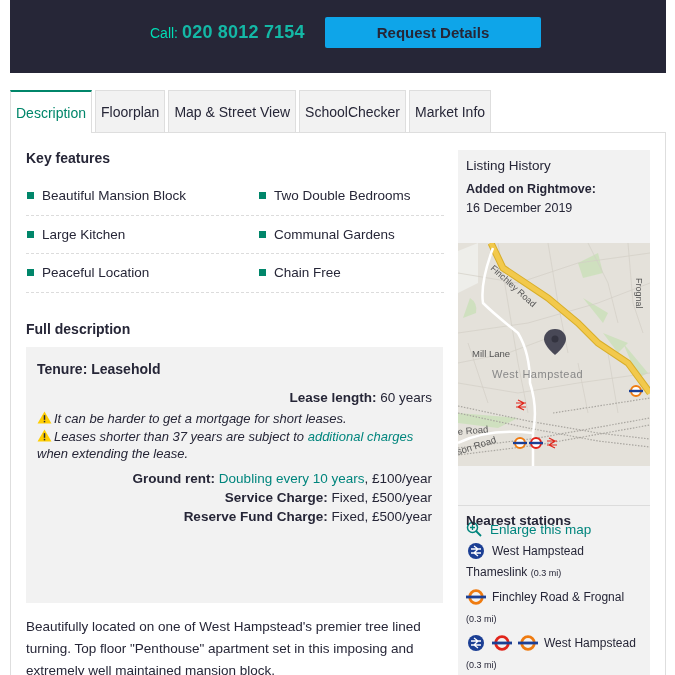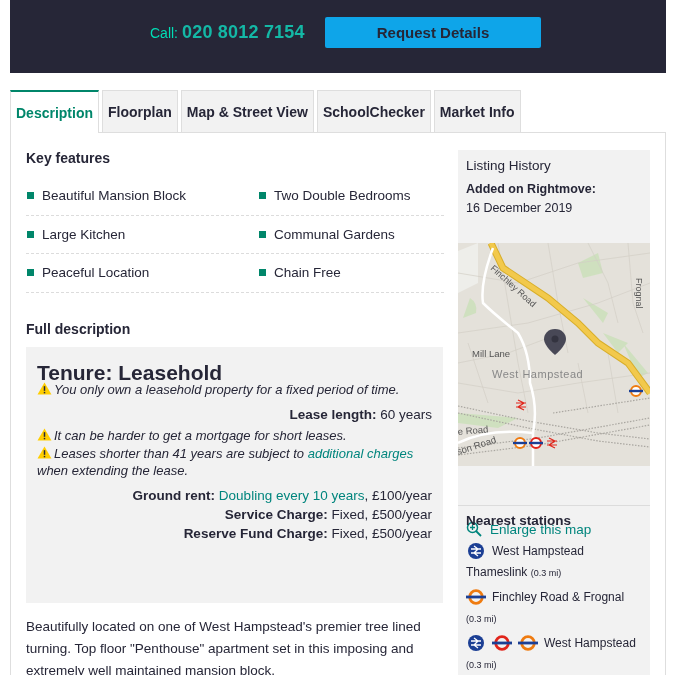--- a/index.html
+++ b/index.html
@@ -6,35 +6,35 @@
   html, body { width: 675px; height: 675px; overflow: hidden; background: #ffffff; }
   body { font-family: "Liberation Sans", "DejaVu Sans", sans-serif; color: #262637; font-size: 13px; position: relative; }
 
   .topbar { position: absolute; left: 10px; top: 0; width: 656px; height: 73px; background: #262637; }
   .call { position: absolute; left: 140px; top: 22px; height: 26px; display: flex; align-items: baseline; }
   .call-label { color: #00deb6; font-size: 14px; margin-right: 4px; }
   .call-number { color: #14b8a6; font-size: 18px; font-weight: bold; letter-spacing: 0.2px; }
   .request-btn { position: absolute; left: 315px; top: 17px; width: 216px; height: 31px; background: #0ea5e9; border-radius: 2px; color: #262637; font-size: 15px; font-weight: bold; display: flex; align-items: center; justify-content: center; cursor: pointer; }
 
   .tabs { position: absolute; left: 10px; top: 90px; height: 42px; display: flex; }
-  .tab { height: 42px; margin-right: 3px; background: #f2f2f2; border: 1px solid #dedede; border-bottom: none; font-size: 14px; font-weight: bold; color: #262637; display: flex; align-items: center; padding: 0 5px; cursor: pointer; }
+  .tab { height: 42px; margin-right: 3px; background: #f2f2f2; border: 1px solid #dedede; border-bottom: none; font-size: 14px; font-weight: normal; color: #262637; display: flex; align-items: center; padding: 0 5px; cursor: pointer; }
   .tab.active { background: #ffffff; color: #00866a; border-top: 2px solid #00866a; height: 43px; position: relative; z-index: 2; margin-right: 3px; }
 
   .panel { position: absolute; left: 10px; top: 132px; width: 656px; height: 560px; border: 1px solid #dedede; background: #fff; }
 
   .main { position: absolute; left: 15px; top: 0; width: 420px; }
   .h-key { position: absolute; left: 0; top: 17px; font-size: 14px; font-weight: bold; }
   .features { position: absolute; left: 0; top: 44px; width: 418px; }
   .feat-row { display: flex; height: 38.5px; border-bottom: 1px dashed #dcdcdc; align-items: center; gap: 46px; }
   .feat { width: 208px; display: flex; align-items: center; font-size: 13.5px; }
   .bullet { width: 7px; height: 7px; background: #00866a; margin: 0 8px 0 1px; flex-shrink: 0; }
 
   .h-full { position: absolute; left: 0; top: 188px; font-size: 14px; font-weight: bold; }
   .info-box { position: absolute; left: 0; top: 214px; width: 417px; height: 256px; background: #f2f2f2; padding: 14px 11px 0 11px; }
-  .tenure { font-size: 21px; font-weight: bold; height: 20px; }
+  .tenure { font-size: 14px; font-weight: bold; height: 20px; }
   .warn-line { font-style: italic; font-size: 13px; line-height: 17px; }
   .warn { display: inline-block; width: 14px; height: 12px; margin-right: 3px; vertical-align: -1px; position: relative; }
   .warn svg { width: 15px; height: 13px; }
   .row { font-size: 13.5px; line-height: 18px; text-align: right; }
   .b { font-weight: bold; }
   .link { color: #00857d; cursor: pointer; }
   .mt8 { margin-top: 8px; }
   .mt4 { margin-top: 3px; }
   .mt2 { margin-top: 1px; }
 
@@ -107,44 +107,37 @@
             <span class="bullet"></span>
             <span>Chain Free</span>
           </div>
       </div>
     </div>
 
     <div class="h-full">Full description</div>
 
     <div class="info-box">
       <div class="tenure">Tenure: Leasehold</div>
-      <div class="warn-line">
-        <span class="warn"><svg viewBox="0 0 16 14">
-              <path d="M8 0.5 L15.5 13.5 L0.5 13.5 Z" fill="#ffce00"></path>
-              <rect x="7.2" y="4.5" width="1.6" height="5" fill="#262637"></rect>
-              <rect x="7.2" y="10.6" width="1.6" height="1.6" fill="#262637"></rect>
-            </svg></span><span>You only own a leasehold property for a fixed period of time.</span>
-      </div>
       <div class="row mt8">
         <span class="b">Lease length:</span>
         <span>60 years</span>
       </div>
       <div class="warn-line mt4">
         <span class="warn"><svg viewBox="0 0 16 14">
               <path d="M8 0.5 L15.5 13.5 L0.5 13.5 Z" fill="#ffce00"></path>
               <rect x="7.2" y="4.5" width="1.6" height="5" fill="#262637"></rect>
               <rect x="7.2" y="10.6" width="1.6" height="1.6" fill="#262637"></rect>
             </svg></span><span>It can be harder to get a mortgage for short leases.</span>
       </div>
       <div class="warn-line mt2">
         <span class="warn"><svg viewBox="0 0 16 14">
               <path d="M8 0.5 L15.5 13.5 L0.5 13.5 Z" fill="#ffce00"></path>
               <rect x="7.2" y="4.5" width="1.6" height="5" fill="#262637"></rect>
               <rect x="7.2" y="10.6" width="1.6" height="1.6" fill="#262637"></rect>
-            </svg></span><span>Leases shorter than 41 years are subject to</span>
+            </svg></span><span>Leases shorter than 37 years are subject to</span>
         <span class="link">additional charges</span>
         <span>when extending the lease.</span>
       </div>
       <div class="row mt8">
         <span class="b">Ground rent:</span>
         <span class="link">Doubling every 10 years</span><span>, £100/year</span>
       </div>
       <div class="row mt2">
         <span class="b">Service Charge:</span>
         <span>Fixed, £500/year</span>

